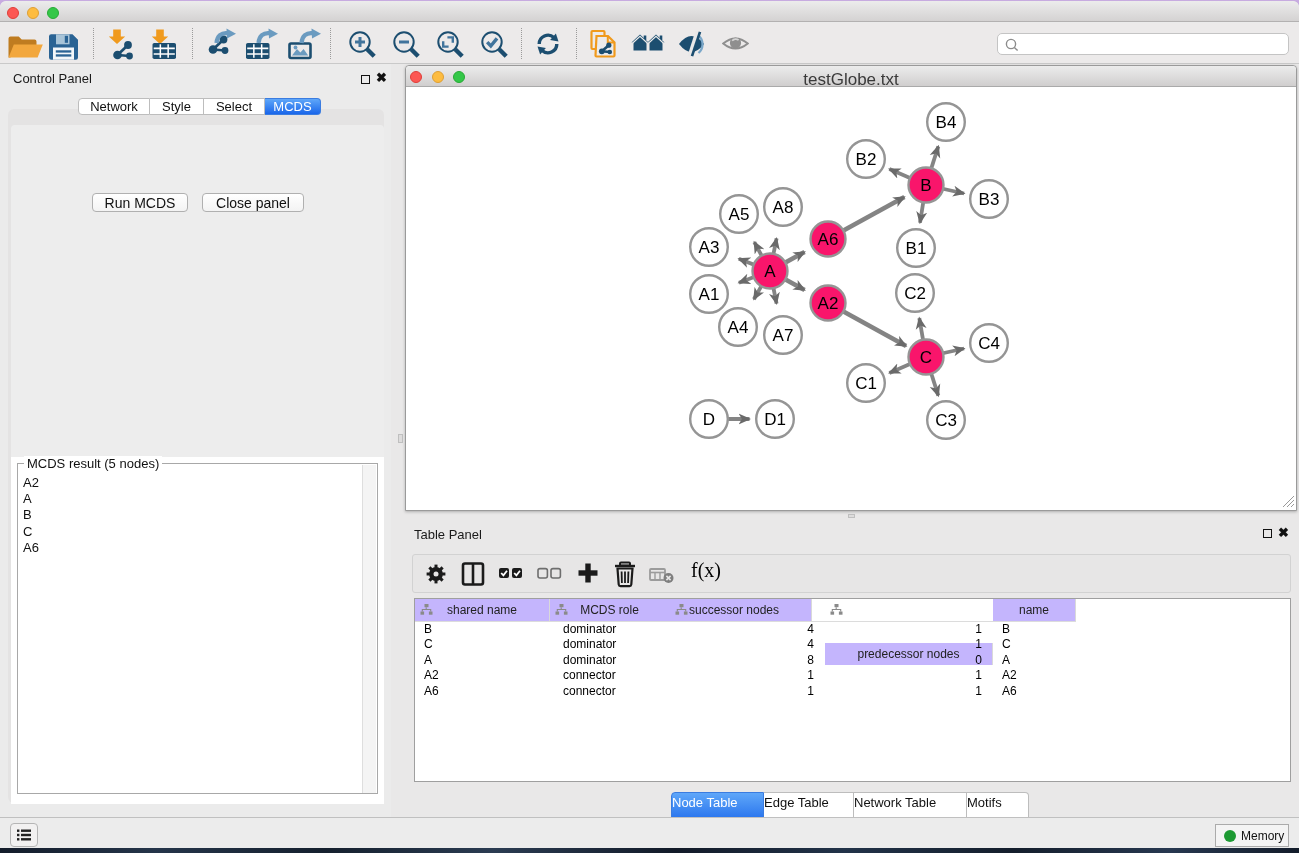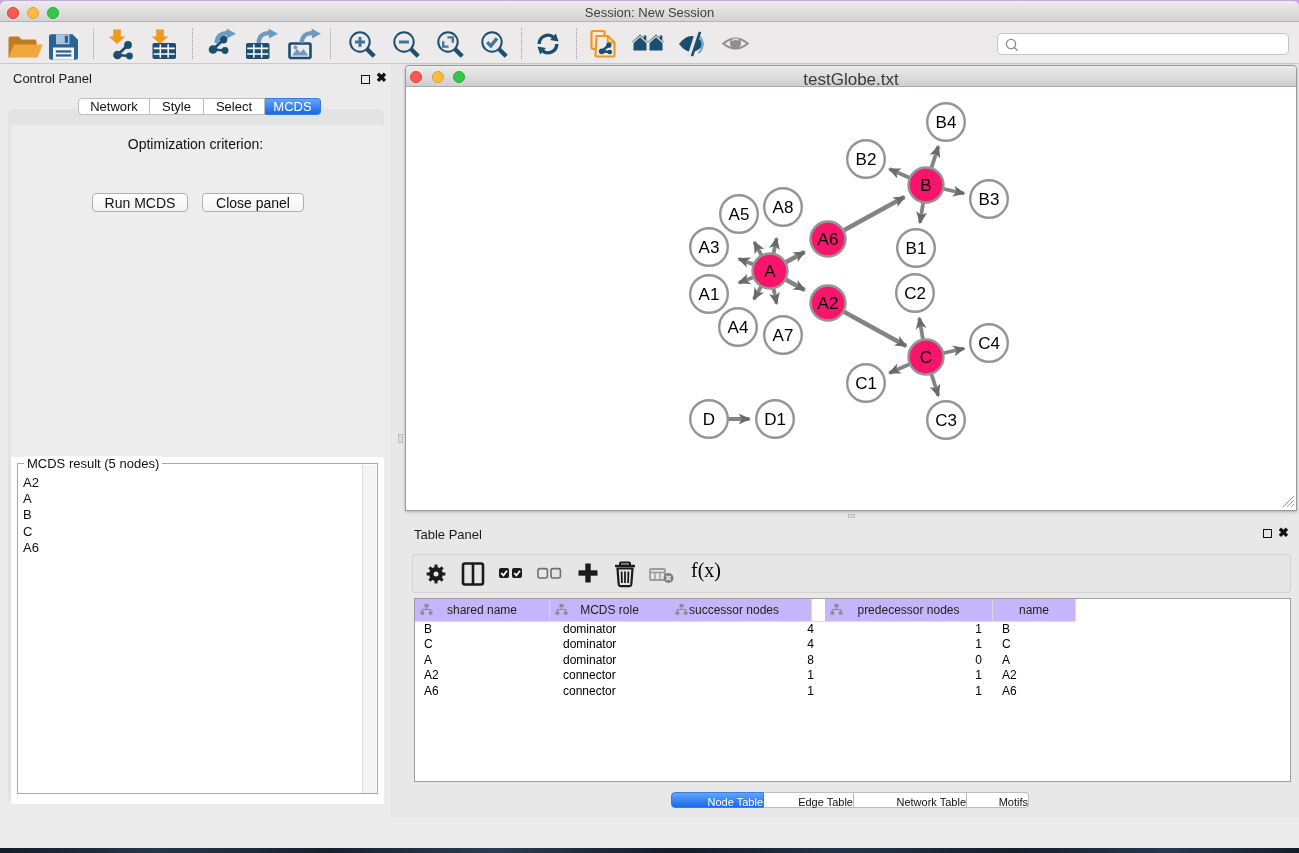--- a/index.html
+++ b/index.html
@@ -42,37 +42,36 @@
 #nw-title { left:0; top:0; width:890px; height:21px; background:linear-gradient(#ececec,#d0cece); border-bottom:1px solid #aaa; border-radius:4px 4px 0 0; }
 #nw-title-text { width:100%; text-align:center; top:4px; font-size:17px; color:#3a3a3a; }
 
 #tpanel { left:405px; top:520px; width:894px; height:296px; background:#e9e8e8; }
 #tp-title { left:9px; top:6px; font-size:13px; color:#1a1a1a; }
 #tp-toolbar { left:7px; top:33px; width:879px; height:39px; background:#e7e6e6; border:1px solid #d2d2d2; border-radius:3px; }
 #tp-table { left:9px; top:77px; width:877px; height:184px; background:#fff; border:1px solid #9f9f9f; }
 .th { position:absolute; top:0; height:22px; background:#c4b5fd; border-right:1px solid #d9d9d9; font-size:12px; color:#222; text-align:center; line-height:22px; }
 .trow { position:absolute; font-size:12px; color:#000; height:15px; line-height:15px; }
 .tabs2 { left:0; top:266px; width:894px; height:24px; }
-.btab { position:absolute; top:5px; height:16px; background:#fff; border:1px solid #bdbdbd; font-size:11px; color:#111; text-align:right; line-height:19px; }
+.btab { position:absolute; top:5px; height:35px; background:#fff; border:1px solid #bdbdbd; font-size:13px; color:#111; text-align:left; line-height:19px; }
 .btab.sel { background:linear-gradient(#5fa7f9,#1a66ea); color:#fff; border-color:#3a7ce0; }
 
 #statusbar { left:0; top:816px; width:1299px; height:31px; background:#ececec; border-top:1px solid #c0c0c0; }
 #mem-btn { left:1215px; top:6px; width:74px; height:23px; background:#f4f4f4; border:1px solid #ababab; font-size:12px; color:#111; }
 #list-btn { left:10px; top:5px; width:28px; height:24px; background:#f2f1f1; border:1px solid #b5b5b5; border-radius:4px; }
 text { font-family:"Liberation Sans", sans-serif; }
 </style>
 </head>
 <body>
 <div class="abs" id="wall-top"></div>
 <div class="abs" id="app">
   <div class="abs" id="titlebar">
     <div class="tl" style="left:7px; background:#fc5753; border:0.5px solid #df3e38;"></div>
     <div class="tl" style="left:27px; background:#fdbc40; border:0.5px solid #de9f34;"></div>
     <div class="tl" style="left:47px; background:#34c748; border:0.5px solid #27aa35;"></div>
-    <div class="abs" id="title-text">Session: New Session</div>
   </div>
 
   <div class="abs" id="toolbar">
     <svg class="abs" style="left:7px;top:10px" width="37" height="26" viewBox="0 0 37 26">
         <path d="M1.5,24.5 v-19 a2,2 0 0 1 2,-2 h8.2 l3,3 h12.8 a2,2 0 0 1 2,2 v3.5 h-19.5 a2.4,2.4 0 0 0 -2.2,1.5 l-4.3,11 z" fill="#bf7c20"></path>
         <path d="M6.8,11.5 h29 l-5.2,13 h-29 z" fill="#f2a73d"></path>
       </svg>
     <svg class="abs" style="left:47px;top:9px" width="33" height="28" viewBox="0 0 33 28">
         <path d="M2,4.5 a2.2,2.2 0 0 1 2.2,-2.2 h21.3 l5.5,5.5 v17.7 a2.2,2.2 0 0 1 -2.2,2.2 h-24.6 a2.2,2.2 0 0 1 -2.2,-2.2 z" fill="#2a6394"></path>
         <rect x="9" y="2.3" width="13.5" height="10" fill="#a8c4d8"></rect>
@@ -208,21 +207,20 @@
   <div class="abs" id="cpanel">
     <div class="abs" id="cp-title">Control Panel</div>
     <div class="float-ic" style="left:361px; top:11px;"></div>
     <div class="close-x" style="left:376px; top:6px;">✖</div>
     <div class="abs" id="cp-pane"></div>
     <div class="abs" id="cp-inner"></div>
     <div class="tab" style="left:78px; width:72px; border-radius:4px 0 0 4px;">Network</div>
     <div class="tab" style="left:150px; width:54px; border-left:0;">Style</div>
     <div class="tab" style="left:204px; width:61px; border-left:0;">Select</div>
     <div class="tab sel" style="left:265px; width:56px; border-left:0; border-radius:0 4px 4px 0;">MCDS</div>
-    <div class="abs" id="opt-label">Optimization criterion:</div>
     <div class="jbtn" style="left:92px; top:129px; width:96px; line-height:18px;">Run MCDS</div>
     <div class="jbtn" style="left:202px; top:129px; width:102px; line-height:18px;">Close panel</div>
     <div class="abs" id="mcds-box">
       <div class="abs" id="mcds-group">
         <div class="abs" id="mcds-list">A2<br>A<br>B<br>C<br>A6</div>
         <div class="abs" id="mcds-label">MCDS result (5 nodes)</div>
         <div class="abs" id="mcds-scroll"></div>
       </div>
     </div>
   </div>
@@ -367,21 +365,21 @@
           <line x1="16" y1="15.5" x2="16" y2="23" stroke="#9b9b9b" stroke-width="1.4"></line>
           <circle cx="24.5" cy="21" r="5" fill="#7e7e7e"></circle>
           <path d="M22.4,18.9 l4.2,4.2 M26.6,18.9 l-4.2,4.2" stroke="#e7e6e6" stroke-width="1.6"></path>
         </svg>
       <div class="abs" style="left:278px;top:4px;font-family:'Liberation Serif',serif;font-size:20px;color:#000000;">f(x)</div>
     </div>
     <div class="abs" id="tp-table">
       <div class="th" style="left:0px;width:135px;">shared name</div>
       <div class="th" style="left:135px;width:120px;">MCDS role</div>
       <div class="th" style="left:242px;width:155px;">successor nodes</div>
-      <div class="th" style="left:410px;width:168px;">predecessor nodes</div>
+      <div class="th" style="left:410px;width:168px;margin-top:44px;">predecessor nodes</div>
       <div class="th" style="left:578px;width:83px;">name</div>
       <svg class="abs" style="left:5px;top:4px" width="13" height="13" viewBox="0 0 13 13">
           <g fill="#8a8a8a">
             <rect x="4.5" y="1" width="4" height="3.2"></rect>
             <rect x="0.5" y="8.5" width="3.6" height="3.2"></rect>
             <rect x="8.9" y="8.5" width="3.6" height="3.2"></rect>
             <path d="M6.2,4.2 v2.2 M2.3,8.5 v-2 h8.4 v2" fill="none" stroke="#8a8a8a" stroke-width="1.1"></path>
           </g>
         </svg>
       <svg class="abs" style="left:140px;top:4px" width="13" height="13" viewBox="0 0 13 13">
@@ -436,15 +434,33 @@
       <div class="trow" style="left:587px;top:85px;">A6</div>
     </div>
     <div class="abs tabs2">
       <div class="btab sel" style="left:266px; width:93px; border-radius:4px 0 0 4px;">Node Table</div>
       <div class="btab" style="left:359px; width:90px; border-left:0;">Edge Table</div>
       <div class="btab" style="left:449px; width:113px; border-left:0;">Network Table</div>
       <div class="btab" style="left:562px; width:62px; border-left:0; border-radius:0 4px 4px 0;">Motifs</div>
     </div>
   </div>
 
+  <div class="abs" id="statusbar">
+    <div class="abs" id="list-btn">
+      <svg width="26" height="22" viewBox="0 0 26 22">
+          <g fill="#222">
+            <rect x="6" y="5.5" width="2.4" height="2.4"></rect>
+            <rect x="10" y="5.5" width="10" height="2.4"></rect>
+            <rect x="6" y="9.8" width="2.4" height="2.4"></rect>
+            <rect x="10" y="9.8" width="10" height="2.4"></rect>
+            <rect x="6" y="14.1" width="2.4" height="2.4"></rect>
+            <rect x="10" y="14.1" width="10" height="2.4"></rect>
+          </g>
+        </svg>
+    </div>
+    <div class="abs" id="mem-btn">
+      <div style="position:absolute;left:8px;top:5px;width:12px;height:12px;border-radius:50%;background:#1d9a33;"></div>
+      <div style="position:absolute;left:25px;top:4px;">Memory</div>
+    </div>
+  </div>
   <div class="abs" style="left:398px;top:433px;width:5px;height:9px;background:#dddcdc;border:1px solid #bfbfbf;"></div>
   <div class="abs" style="left:848px;top:513px;width:7px;height:4px;background:#dddcdc;border:1px solid #bfbfbf;"></div>
 </div>
 
 </body></html>

